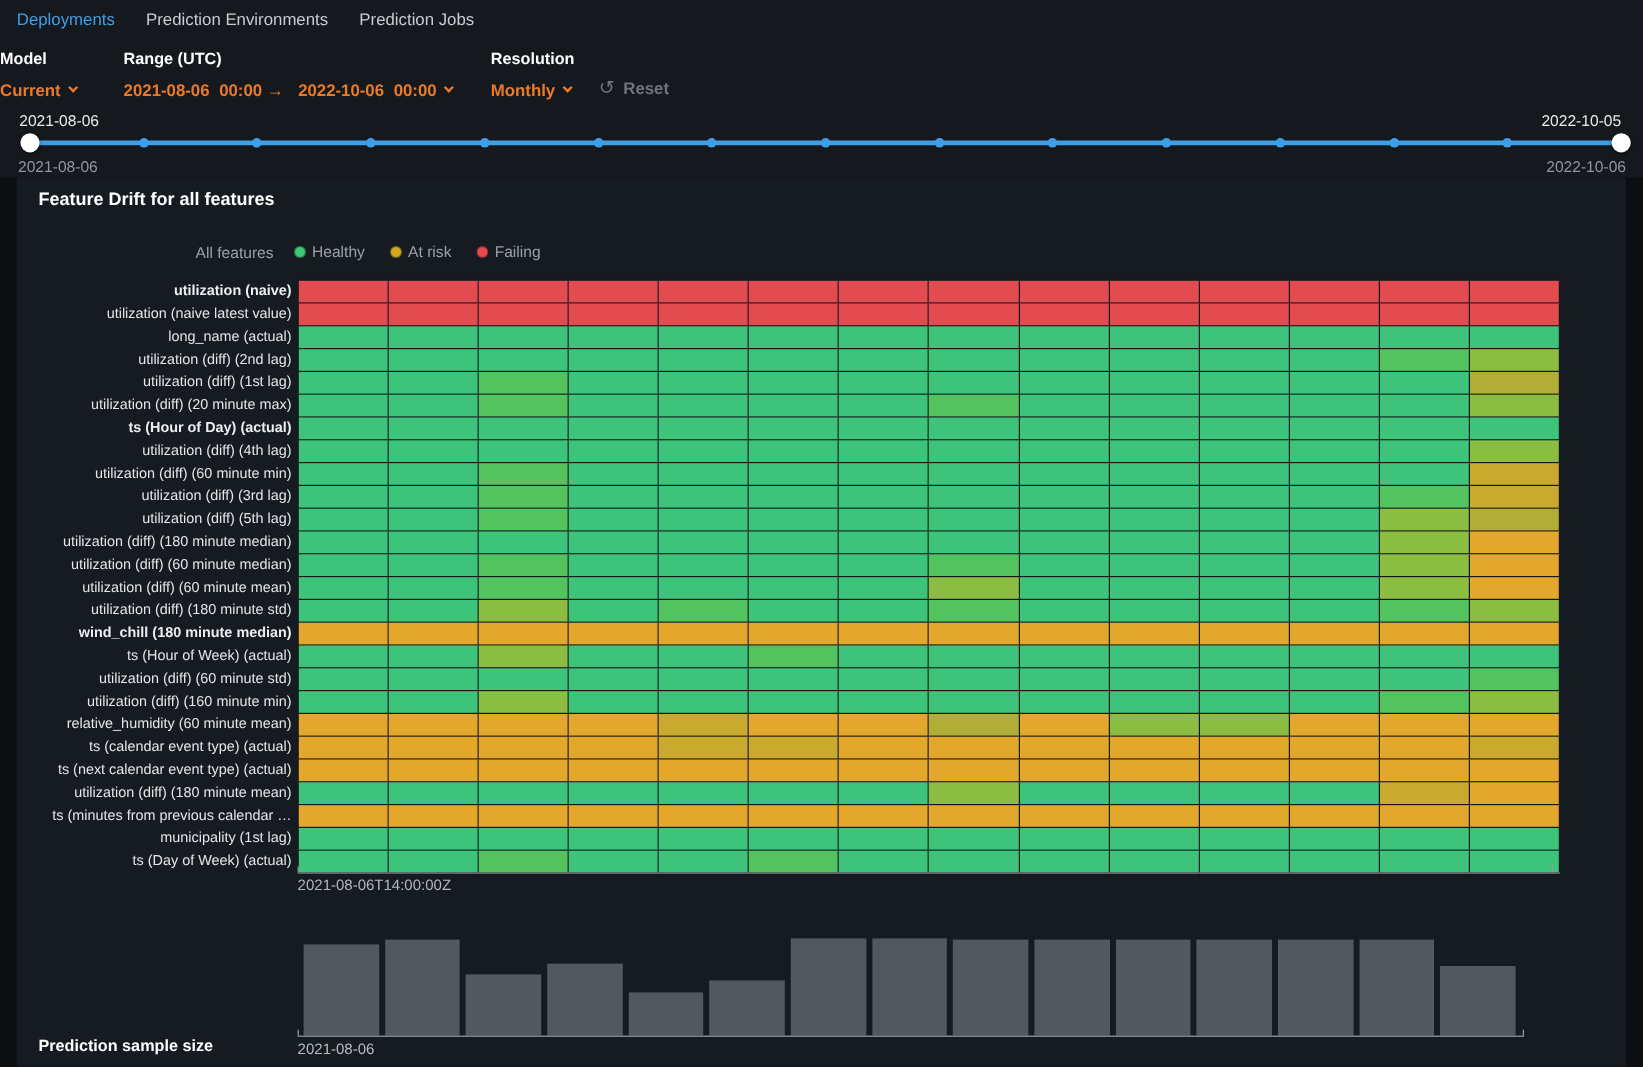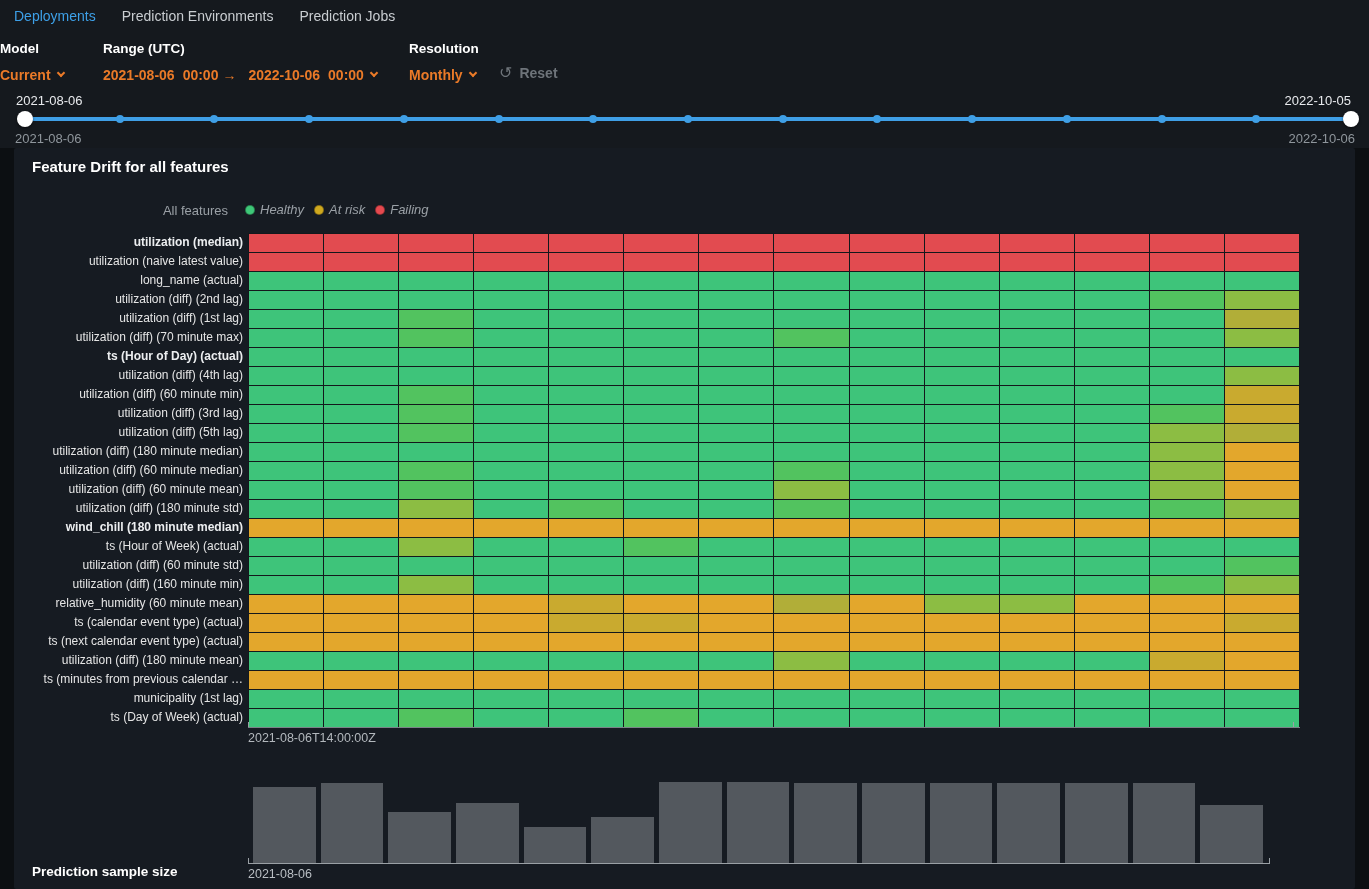--- a/index.html
+++ b/index.html
@@ -37,21 +37,21 @@
   .handle { position:absolute; top:23px; width:16px; height:16px; border-radius:50%; background:#ffffff;
             box-shadow:0 1px 3px rgba(0,0,0,.6); cursor:grab; }
   .handle.left { left:17px; }
   .handle.right { right:10px; }
 
   
   .card { position:absolute; left:14px; top:148px; width:1341px; height:741px; background:#161b22; border-radius:2px; }
   .card-title { position:absolute; left:18px; top:10px; font-size:15px; font-weight:bold; color:#ffffff; }
 
   .legend-scope { position:absolute; left:0; top:55px; width:214px; text-align:right; font-size:13px; color:#9aa0a6; }
-  .legend-items { position:absolute; left:231px; top:54px; display:flex; gap:10px; font-size:13px; color:#9aa0a6;font-style:italic; }
+  .legend-items { position:absolute; left:231px; top:54px; display:flex; gap:21px; font-size:13px; color:#9aa0a6; }
   .leg-item { display:flex; align-items:center; gap:5px; }
   .leg-dot { width:10px; height:10px; border-radius:50%; display:inline-block; border:1px solid rgba(0,0,0,.35); }
 
   .hm-labels { position:absolute; left:0; top:85px; width:229px; }
   .hm-label { height:19px; line-height:19px; text-align:right; font-size:12px; color:#e5e5e5; white-space:nowrap; overflow:hidden; }
   .hm-label.bold { color:#eceef0; font-weight:bold; }
 
   .hm-grid { position:absolute; left:234px; top:85px; width:1052px; border-left:1px solid #14181c; border-top:1px solid #14181c; }
   .hm-row { display:grid; grid-template-columns:repeat(14,1fr); height:19px; }
   .hm-cell { border-right:1px solid #14181c; border-bottom:1px solid #14181c; }
@@ -155,26 +155,26 @@
           <span class="leg-dot" style="background: rgb(207, 169, 31);"></span>
           <span>At risk</span>
         </span>
         <span class="leg-item">
           <span class="leg-dot" style="background: rgb(229, 73, 79);"></span>
           <span>Failing</span>
         </span>
       </div>
 
     <div class="hm-labels">
-        <div class="hm-label bold">utilization (median)</div>
+        <div class="hm-label bold">utilization (naive)</div>
         <div class="hm-label">utilization (naive latest value)</div>
         <div class="hm-label">long_name (actual)</div>
         <div class="hm-label">utilization (diff) (2nd lag)</div>
         <div class="hm-label">utilization (diff) (1st lag)</div>
-        <div class="hm-label">utilization (diff) (70 minute max)</div>
+        <div class="hm-label">utilization (diff) (20 minute max)</div>
         <div class="hm-label bold">ts (Hour of Day) (actual)</div>
         <div class="hm-label">utilization (diff) (4th lag)</div>
         <div class="hm-label">utilization (diff) (60 minute min)</div>
         <div class="hm-label">utilization (diff) (3rd lag)</div>
         <div class="hm-label">utilization (diff) (5th lag)</div>
         <div class="hm-label">utilization (diff) (180 minute median)</div>
         <div class="hm-label">utilization (diff) (60 minute median)</div>
         <div class="hm-label">utilization (diff) (60 minute mean)</div>
         <div class="hm-label">utilization (diff) (180 minute std)</div>
         <div class="hm-label bold">wind_chill (180 minute median)</div>

